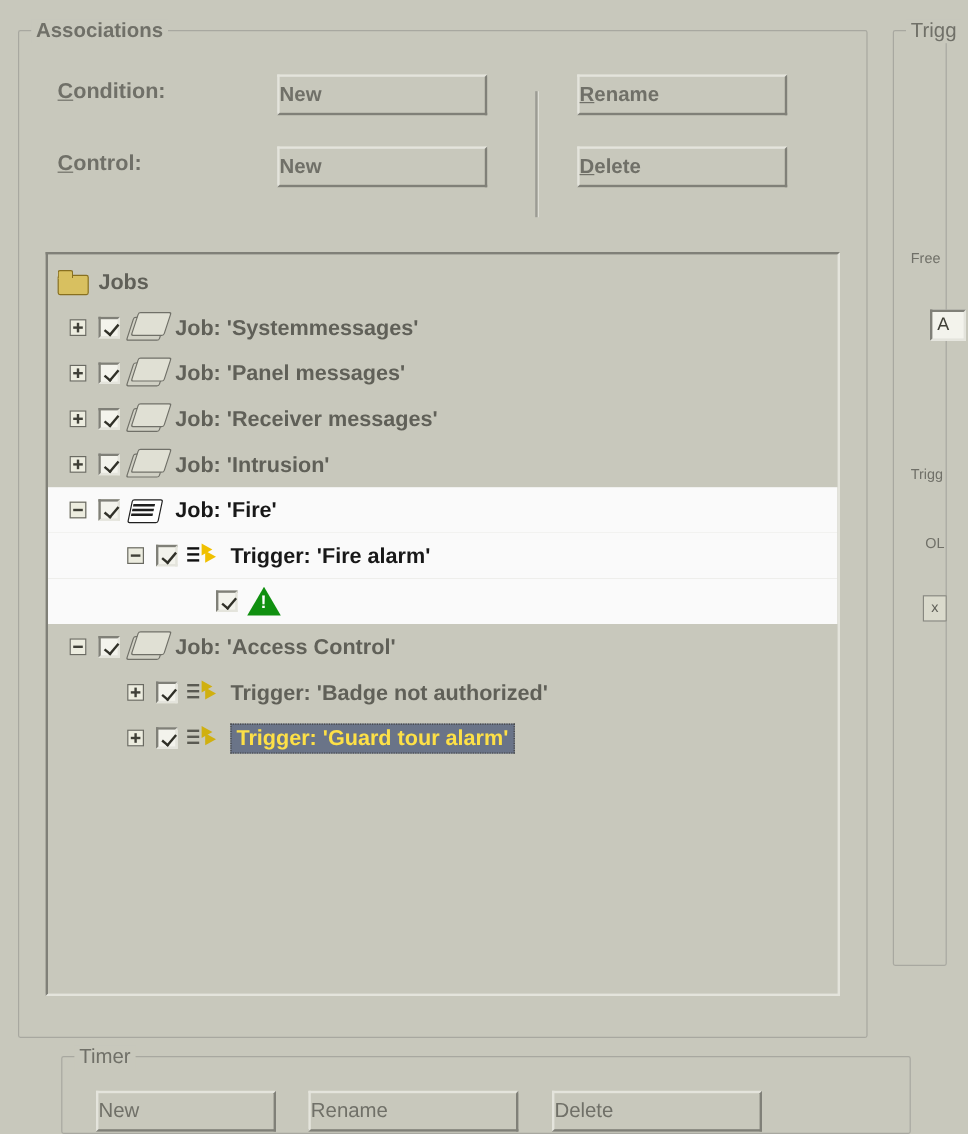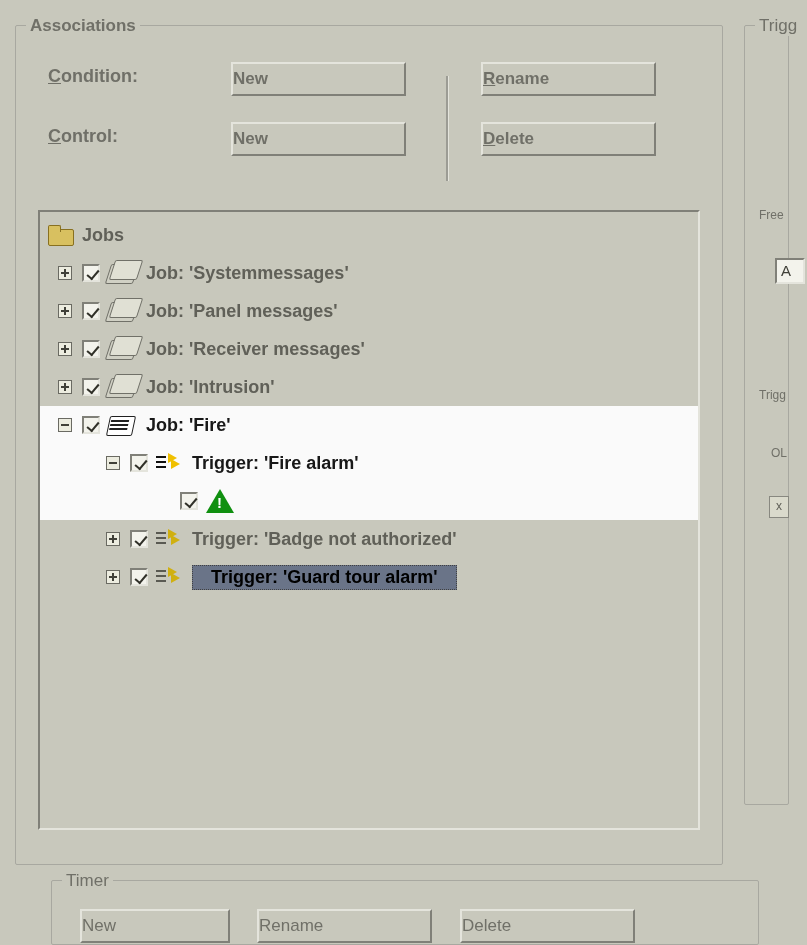--- a/index.html
+++ b/index.html
@@ -87,22 +87,22 @@
     height: 38px;
     font-size: 18px;
     white-space: nowrap;
   }
   .tree-row.highlight {
     background: #fafafa;
     color: #181818;
   }
   .tree-row .sel {
     background: #6a7488;
-    color: #000000;
-    padding: 1px 18px;
+    color: #fde047;
+    padding: 1px 4px;
     border: 1px dotted #404040;
   }
   .spacer { display: inline-block; height: 1px; }
 
   .pm-box {
     width: 14px; height: 14px;
     border: 1px solid #6a6a62;
     background: #ececdf;
     position: relative;
     display: inline-block;
@@ -290,20 +290,30 @@
     </div>
     <div class="tree-row highlight">
       <span class="spacer" style="width:140px;"></span>
       <span class="chk"></span>
       <span class="spacer" style="width:8px;"></span>
       <span class="ic ic-then"></span>
       <span class="spacer" style="width:8px;"></span>
     </div>
 
     <div class="tree-row">
+      <span class="spacer" style="width:18px;"></span>
+      <span class="pm-box minus"></span>
+      <span class="spacer" style="width:10px;"></span>
+      <span class="chk"></span>
+      <span class="spacer" style="width:8px;"></span>
+      <span class="ic ic-job"></span>
+      <span class="spacer" style="width:8px;"></span>
+      <span>Job: 'Access Control'</span>
+    </div>
+    <div class="tree-row">
       <span class="spacer" style="width:66px;"></span>
       <span class="pm-box plus"></span>
       <span class="spacer" style="width:10px;"></span>
       <span class="chk"></span>
       <span class="spacer" style="width:8px;"></span>
       <span class="ic ic-trig">
           <span class="bars"></span>
           <span class="bolt"></span>
         </span>
       <span class="spacer" style="width:8px;"></span>

